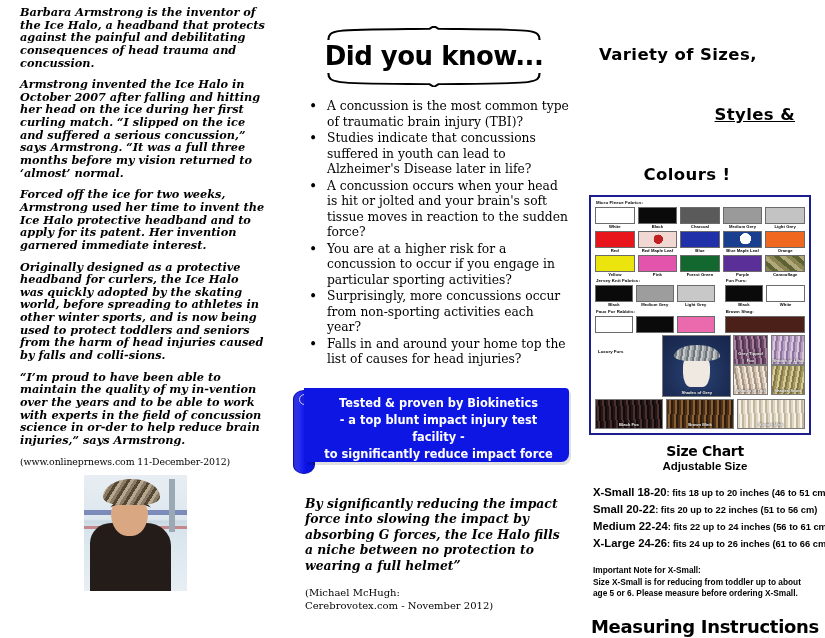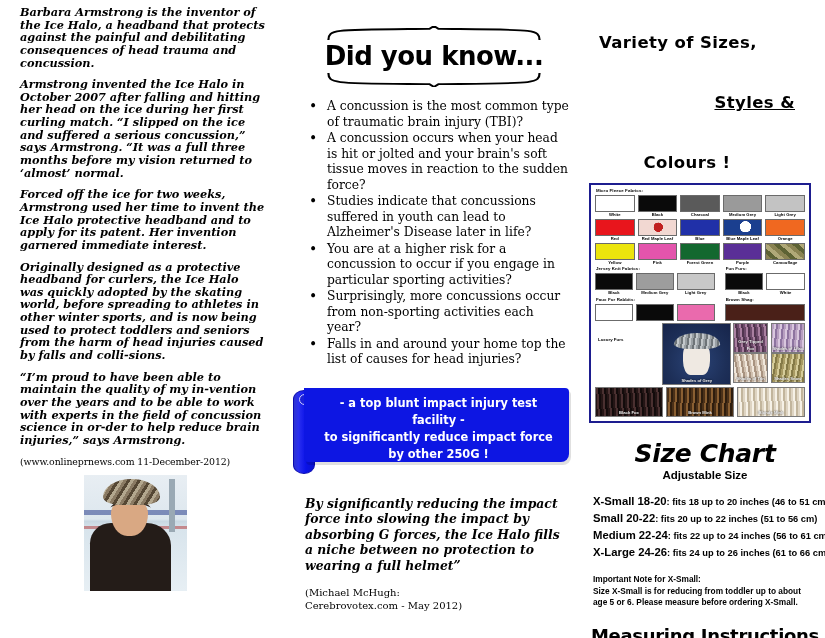--- a/index.html
+++ b/index.html
@@ -20,21 +20,21 @@
     inset: 0;
     display: flex;
   }
   .col {
     position: relative;
     height: 100%;
     box-sizing: border-box;
   }
   .col-left   { width: 283px; padding: 0 12px; }
   .col-mid    { width: 302px; padding: 0 10px; }
-  .col-right  { width: 240px; padding: 0 4px; }
+  .col-right  { width: 240px; padding: 12px 4px; }
 
   
   .brace-head {
     position: relative;
     margin: 26px auto 4px auto;
     text-align: center;
   }
   .brace-title {
     font-family: "DejaVu Sans", sans-serif;
     font-weight: bold;
@@ -301,25 +301,24 @@
     position: absolute; left: 16%; top: 16%;
     width: 68%; height: 26%;
     background: repeating-linear-gradient(98deg,#9aa0a4 0 2px,#6e7478 2px 4px,#c2c7ca 4px 6px);
     border-radius: 50% 50% 36% 36% / 72% 72% 30% 30%;
   }
 
   
   .size-title {
     font-family: "DejaVu Sans", sans-serif;
     font-weight: bold;
-    font-size: 25px;
+    font-size: 14px;
     text-align: center;
-    margin-top: 16px;
+    margin-top: 8px;
     letter-spacing: -.3px;
-    font-style: italic;
   }
   .size-sub {
     font-family: "Liberation Sans", sans-serif;
     font-weight: bold;
     font-size: 11.5px;
     text-align: center;
     margin-top: 1px;
   }
   .size-lines { margin-top: 12px; padding-left: 4px; }
   .size-line {
@@ -387,43 +386,44 @@
       <span class="brace-title mid">Did you know...</span>
       <span class="brace">
         <svg viewBox="0 0 200 16" preserveAspectRatio="none">
           <path d="M4 1 C4 13 10 12 96 13 L100 16 L104 13 C190 12 196 13 196 1" fill="none" stroke="#000" stroke-width="2"></path>
         </svg>
       </span>
     </div>
 
     <ul class="fact-list">
       <li>A concussion is the most common type of traumatic brain injury (TBI)?</li>
+      <li>Studies indicate that concussions suffered in youth can lead to Alzheimer's Disease later in life?</li>
       <li>A concussion occurs when your head is hit or jolted and your brain's soft tissue moves in reaction to the sudden force?</li>
-      <li>Studies indicate that concussions suffered in youth can lead to Alzheimer's Disease later in life?</li>
       <li>You are at a higher risk for a concussion to occur if you engage in particular  sporting activities?</li>
       <li>Surprisingly, more concussions occur from non-sporting activities each year?</li>
       <li>Falls in and around your home top the list of causes for head injuries?</li>
     </ul>
 
     <div class="scroll-banner">
       <div class="scroll-curl"></div>
       <div class="scroll-body">
         <div class="scroll-text">
+          <div>Tested &amp; proven by Biokinetics</div>
           <div>- a top blunt impact injury test facility -</div>
           <div>to significantly reduce impact force</div>
           <div>by other 250G !</div>
         </div>
       </div>
     </div>
 
     <div class="pullquote">By significantly reducing the impact force into slowing the impact by absorbing G forces, the Ice Halo fills a niche between no protection to wearing a full helmet”</div>
 
     <div class="attrib">
       <div>(Michael McHugh:</div>
-      <div>Cerebrovotex.com - May 2012)</div>
+      <div>Cerebrovotex.com - November 2012)</div>
     </div>
   </div>
 
   <div class="col col-right">
 
     <div class="variety-head vh1">Variety of Sizes,</div>
     <div class="variety-head vh2">Styles &amp;</div>
     <div class="variety-head vh3">Colours !</div>
 
     <div class="swatch-chart">

